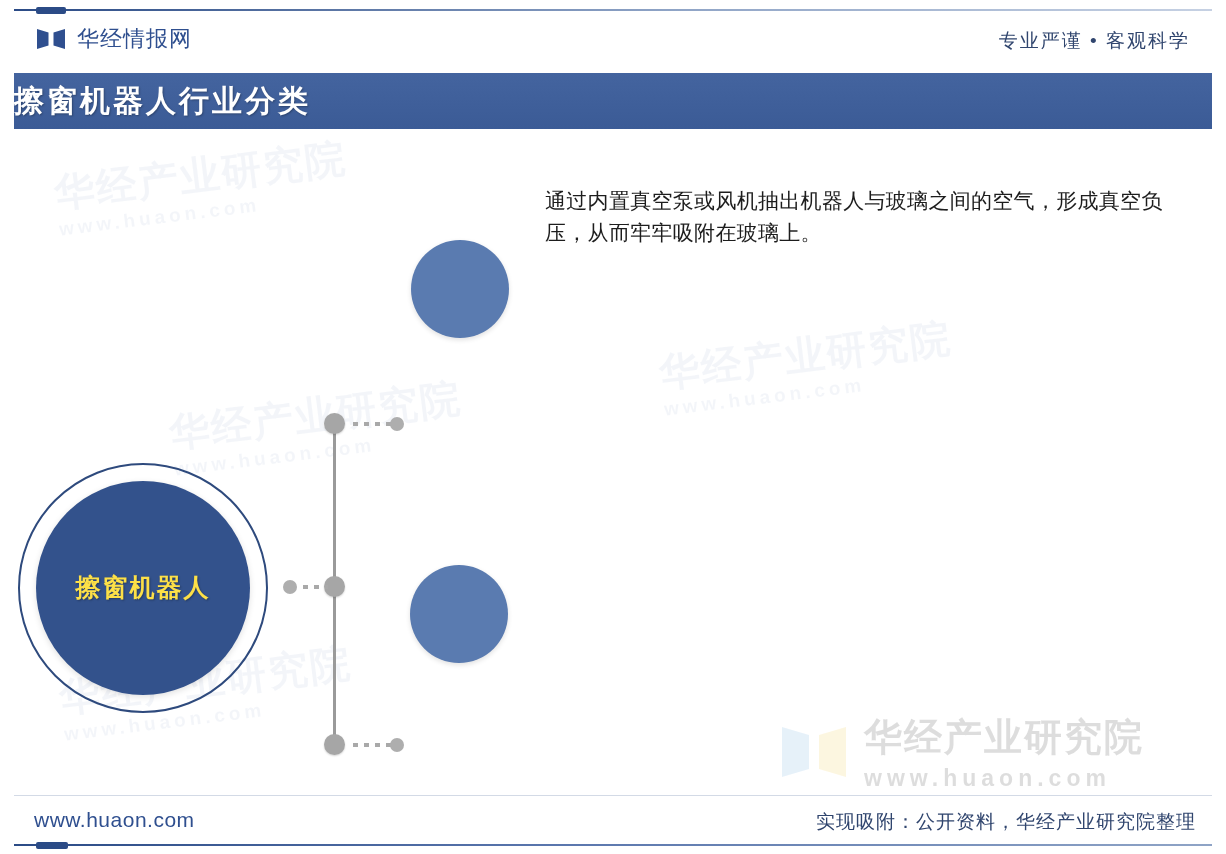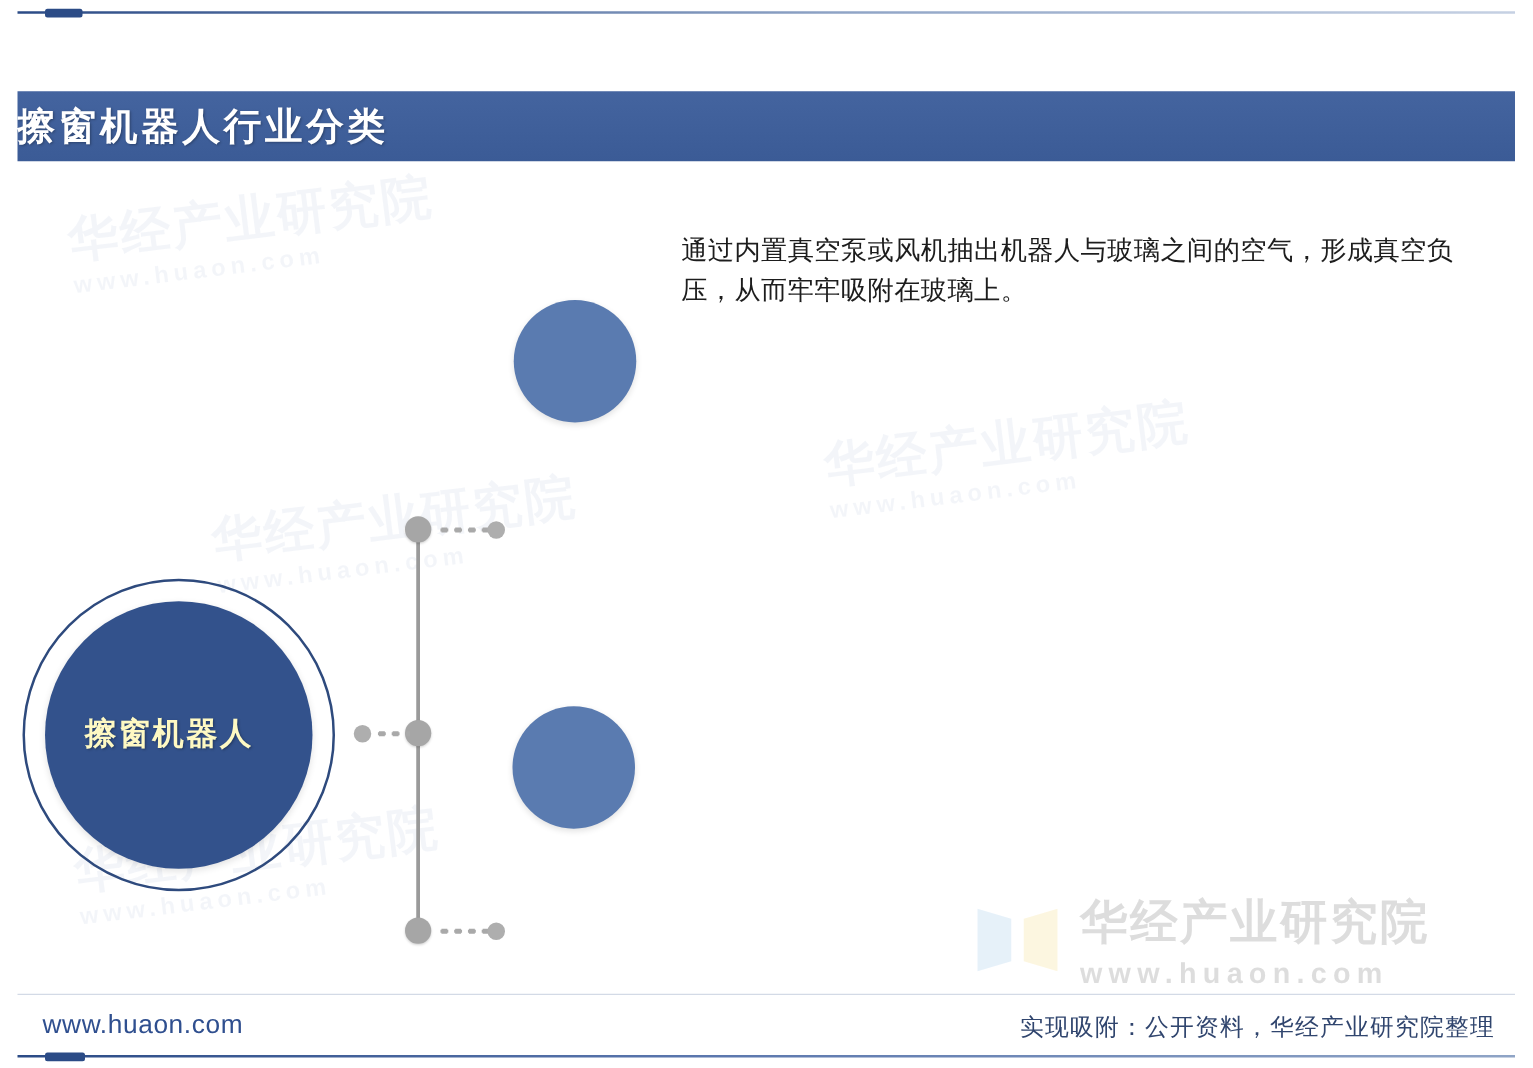--- a/index.html
+++ b/index.html
@@ -120,21 +120,22 @@
     width: 214px; height: 214px;
     border-radius: 50%;
     background: #33528c;
     display: flex;
     align-items: center;
     justify-content: center;
     box-shadow: 0 2px 6px rgba(0,0,0,0.12);
   }
   .hub-label {
     width: 150px;
-    color: #fef9c3;
+    text-align: center;
+    color: #fde047;
     font-size: 25px;
     font-weight: bold;
     line-height: 1.35;
     letter-spacing: 2px;
     text-shadow: 1px 1px 2px rgba(0,0,0,0.3);
   }
 
   
   .spine {
     position: absolute;
@@ -279,20 +280,32 @@
   <div class="wm wm-d">
     <span class="wm-cn">华经产业研究院</span>
     <span class="wm-url">www.huaon.com</span>
   </div>
 
   <div class="top-rule">
     <div class="line"></div>
     <div class="cap"></div>
   </div>
 
+  <div class="brandbar">
+    <div class="brand">
+      <span>
+        <svg class="brand-mark" viewBox="0 0 30 24" xmlns="http://www.w3.org/2000/svg">
+          <polygon points="1,2 12.5,5.5 12.5,18.5 1,22" fill="#2f4f8f"></polygon>
+          <polygon points="29,2 17.5,5.5 17.5,18.5 29,22" fill="#2f4f8f"></polygon>
+        </svg>
+      </span>
+      <span class="brand-name">华经情报网</span>
+    </div>
+    <div class="tagline">专业严谨 • 客观科学</div>
+  </div>
 
   <div class="title-band">
     <span class="title">擦窗机器人行业分类</span>
   </div>
 
   <div class="diagram">
 
     <div class="hub-ring"></div>
     <div class="hub">
       <span class="hub-label">擦窗机器人</span>

